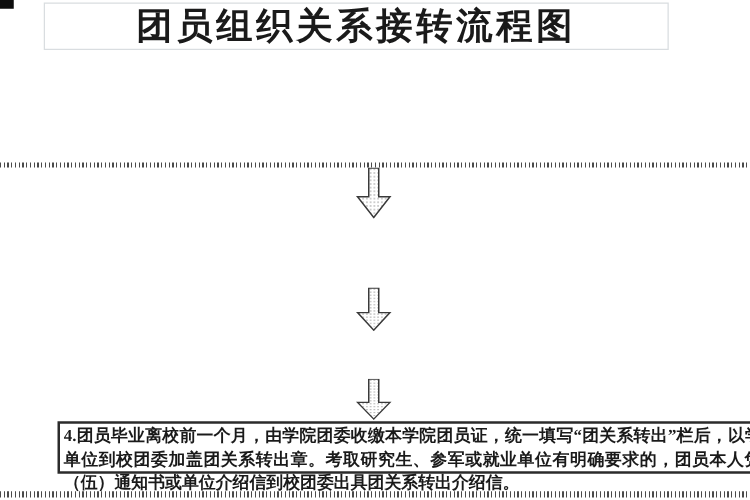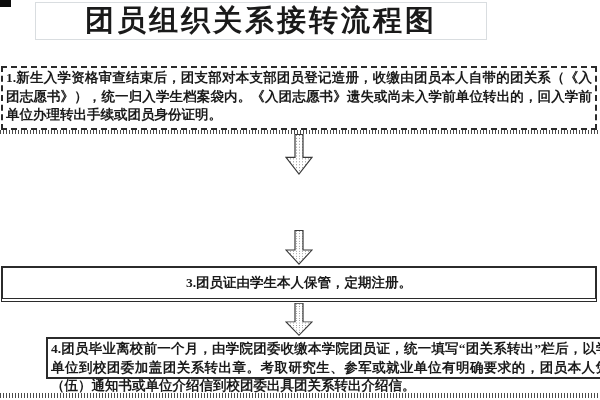--- a/index.html
+++ b/index.html
@@ -10,21 +10,21 @@
     font-family:"Liberation Serif","DejaVu Serif",serif;
     color:#1a1a1a;
     overflow:hidden;
     margin:0 auto;
   }
   .corner-mark{
     position:absolute;left:0;top:0;
     width:11px;height:7px;background:#0d0d0d;
   }
   .title-box{
-    position:absolute;left:35px;top:2px;width:452px;height:38px;
+    position:absolute;left:35px;top:2px;width:500px;height:38px;
     border:1px solid #d9dde0;
     display:flex;align-items:center;justify-content:center;
     box-sizing:border-box;
   }
   .title-text{
     font-size:29px;font-weight:bold;letter-spacing:3px;
     white-space:nowrap;
   }
   .step-box{
     position:absolute;left:1px;width:596px;
@@ -75,23 +75,20 @@
 <body>
 
 <div class="canvas">
 
   <div class="corner-mark"></div>
 
   <div class="title-box">
     <span class="title-text">团员组织关系接转流程图</span>
   </div>
 
-  <div class="step-box step-1">
-    <span>1.新生入学资格审查结束后，团支部对本支部团员登记造册，收缴由团员本人自带的团关系（《入团志愿书》），统一归入学生档案袋内。《入团志愿书》遗失或尚未入学前单位转出的，回入学前单位办理转出手续或团员身份证明。</span>
-  </div>
 
   <div class="hatch-strip hatch-1"></div>
 
   <div class="arrow arrow-1">
     <svg viewBox="0 0 32 42" preserveAspectRatio="none" aria-hidden="true">
       <defs>
         <pattern id="dotpat" width="3" height="3" patternUnits="userSpaceOnUse">
           <rect width="3" height="3" fill="#ffffff"></rect>
           <rect x="1" y="1" width="1" height="1" fill="#8f8f8f"></rect>
         </pattern>
@@ -100,23 +97,20 @@
     </svg>
   </div>
 
 
   <div class="arrow arrow-2">
     <svg viewBox="0 0 32 42" preserveAspectRatio="none" aria-hidden="true">
       <path d="M12 0.5 L20 0.5 L20 24 L29 24 L16 41 L3 24 L12 24 Z" fill="url(#dotpat)" stroke="#3a3a3a" stroke-width="1.2"></path>
     </svg>
   </div>
 
-  <div class="step-box step-3">
-    <span>3.团员证由学生本人保管，定期注册。</span>
-  </div>
 
   <div class="arrow arrow-3">
     <svg viewBox="0 0 32 42" preserveAspectRatio="none" aria-hidden="true">
       <path d="M12 0.5 L20 0.5 L20 24 L29 24 L16 41 L3 24 L12 24 Z" fill="url(#dotpat)" stroke="#3a3a3a" stroke-width="1.2"></path>
     </svg>
   </div>
 
   <div class="step-box step-4">
     <span>4.团员毕业离校前一个月，由学院团委收缴本学院团员证，统一填写“团关系转出”栏后，以学院为单位到校团委加盖团关系转出章。考取研究生、参军或就业单位有明确要求的，团员本人凭入学（伍）通知书或单位介绍信到校团委出具团关系转出介绍信。</span>
   </div>

